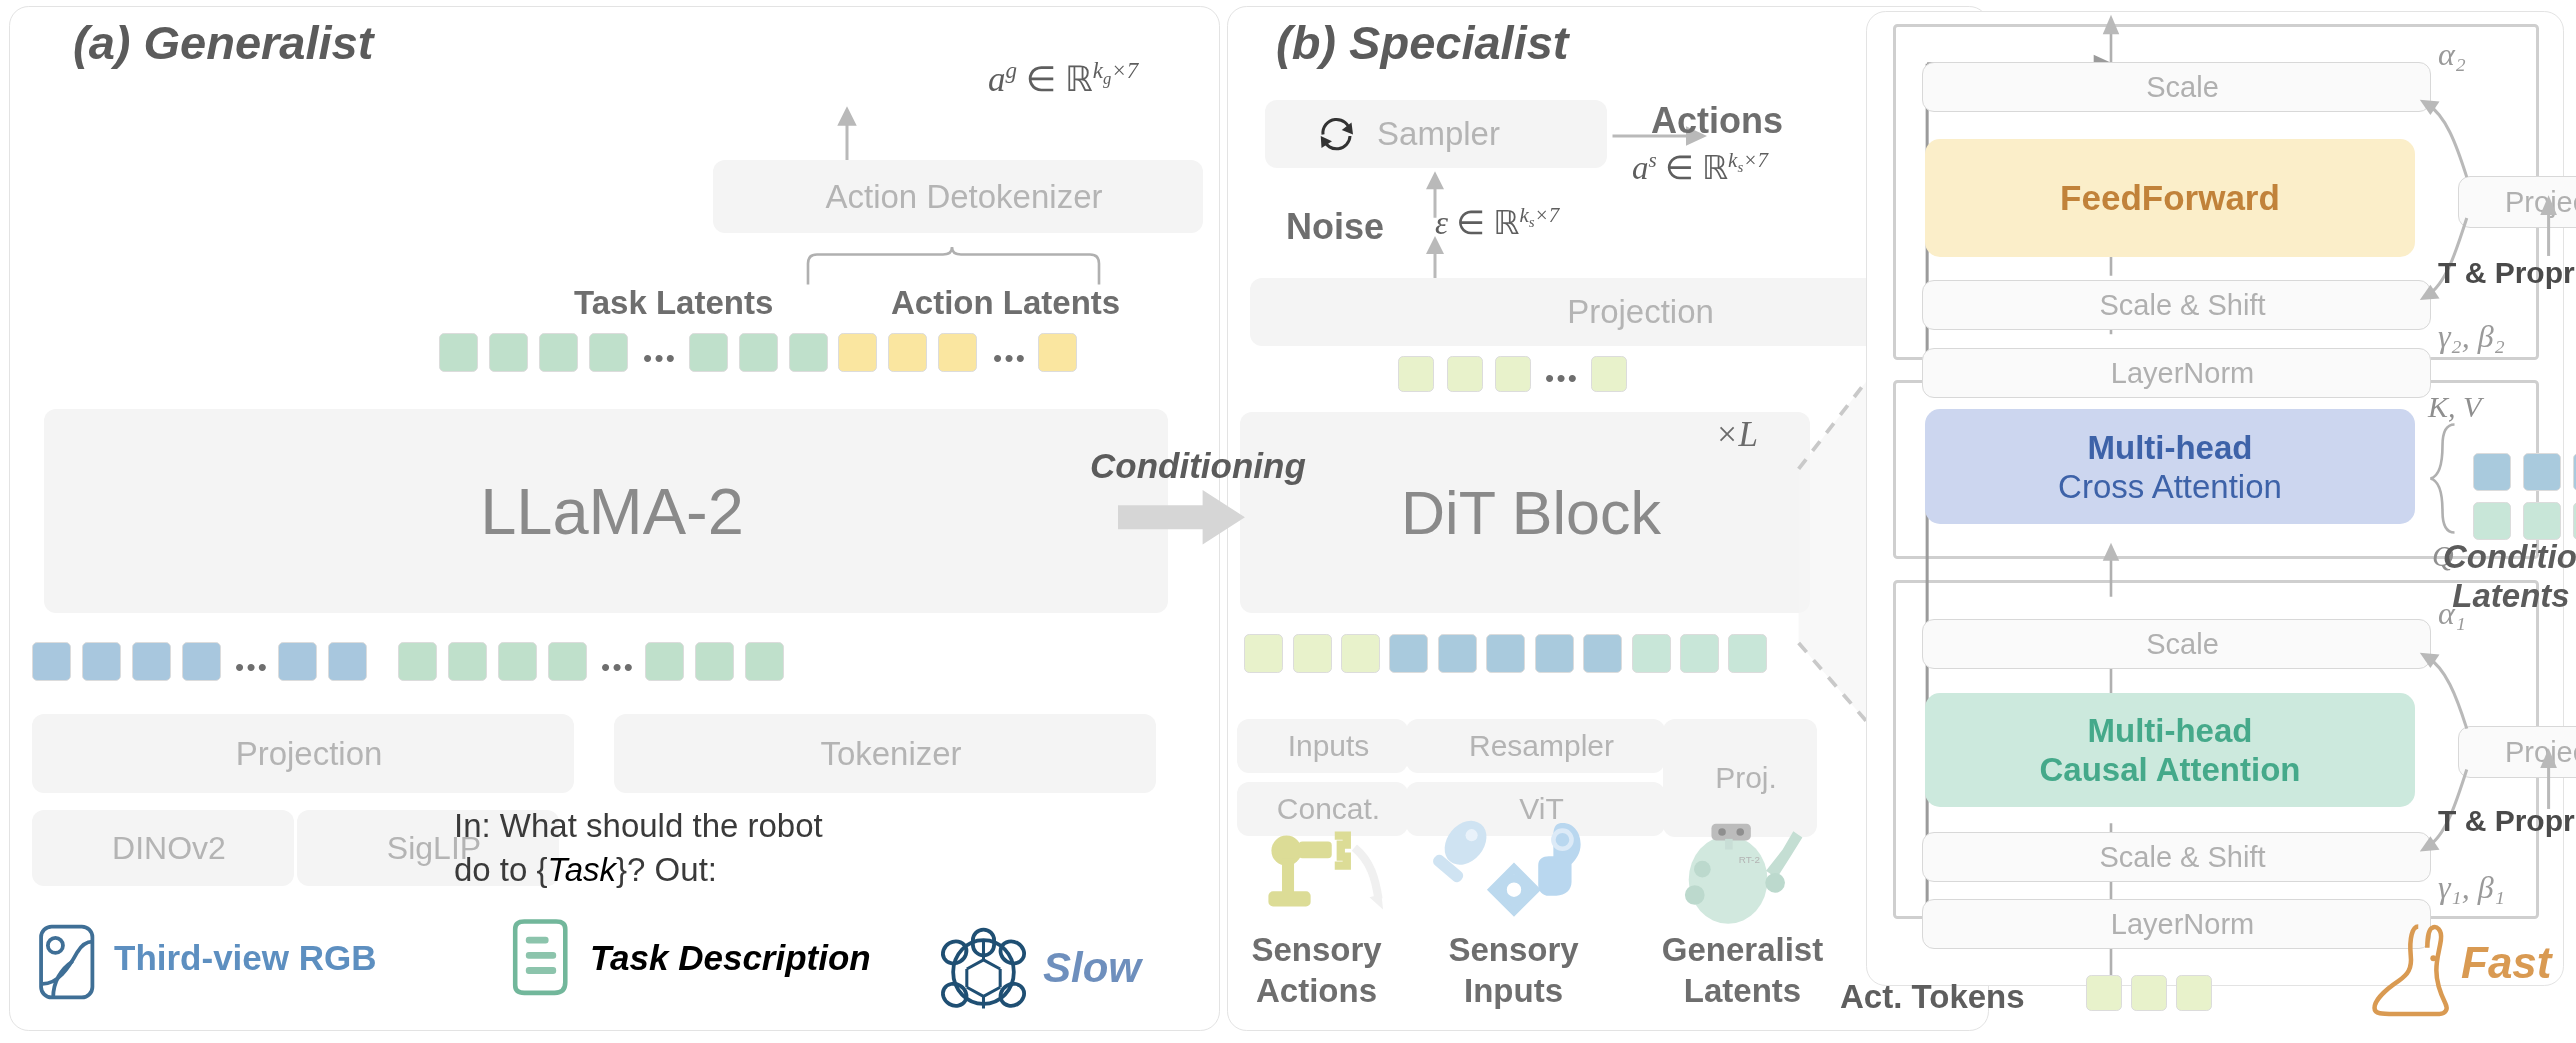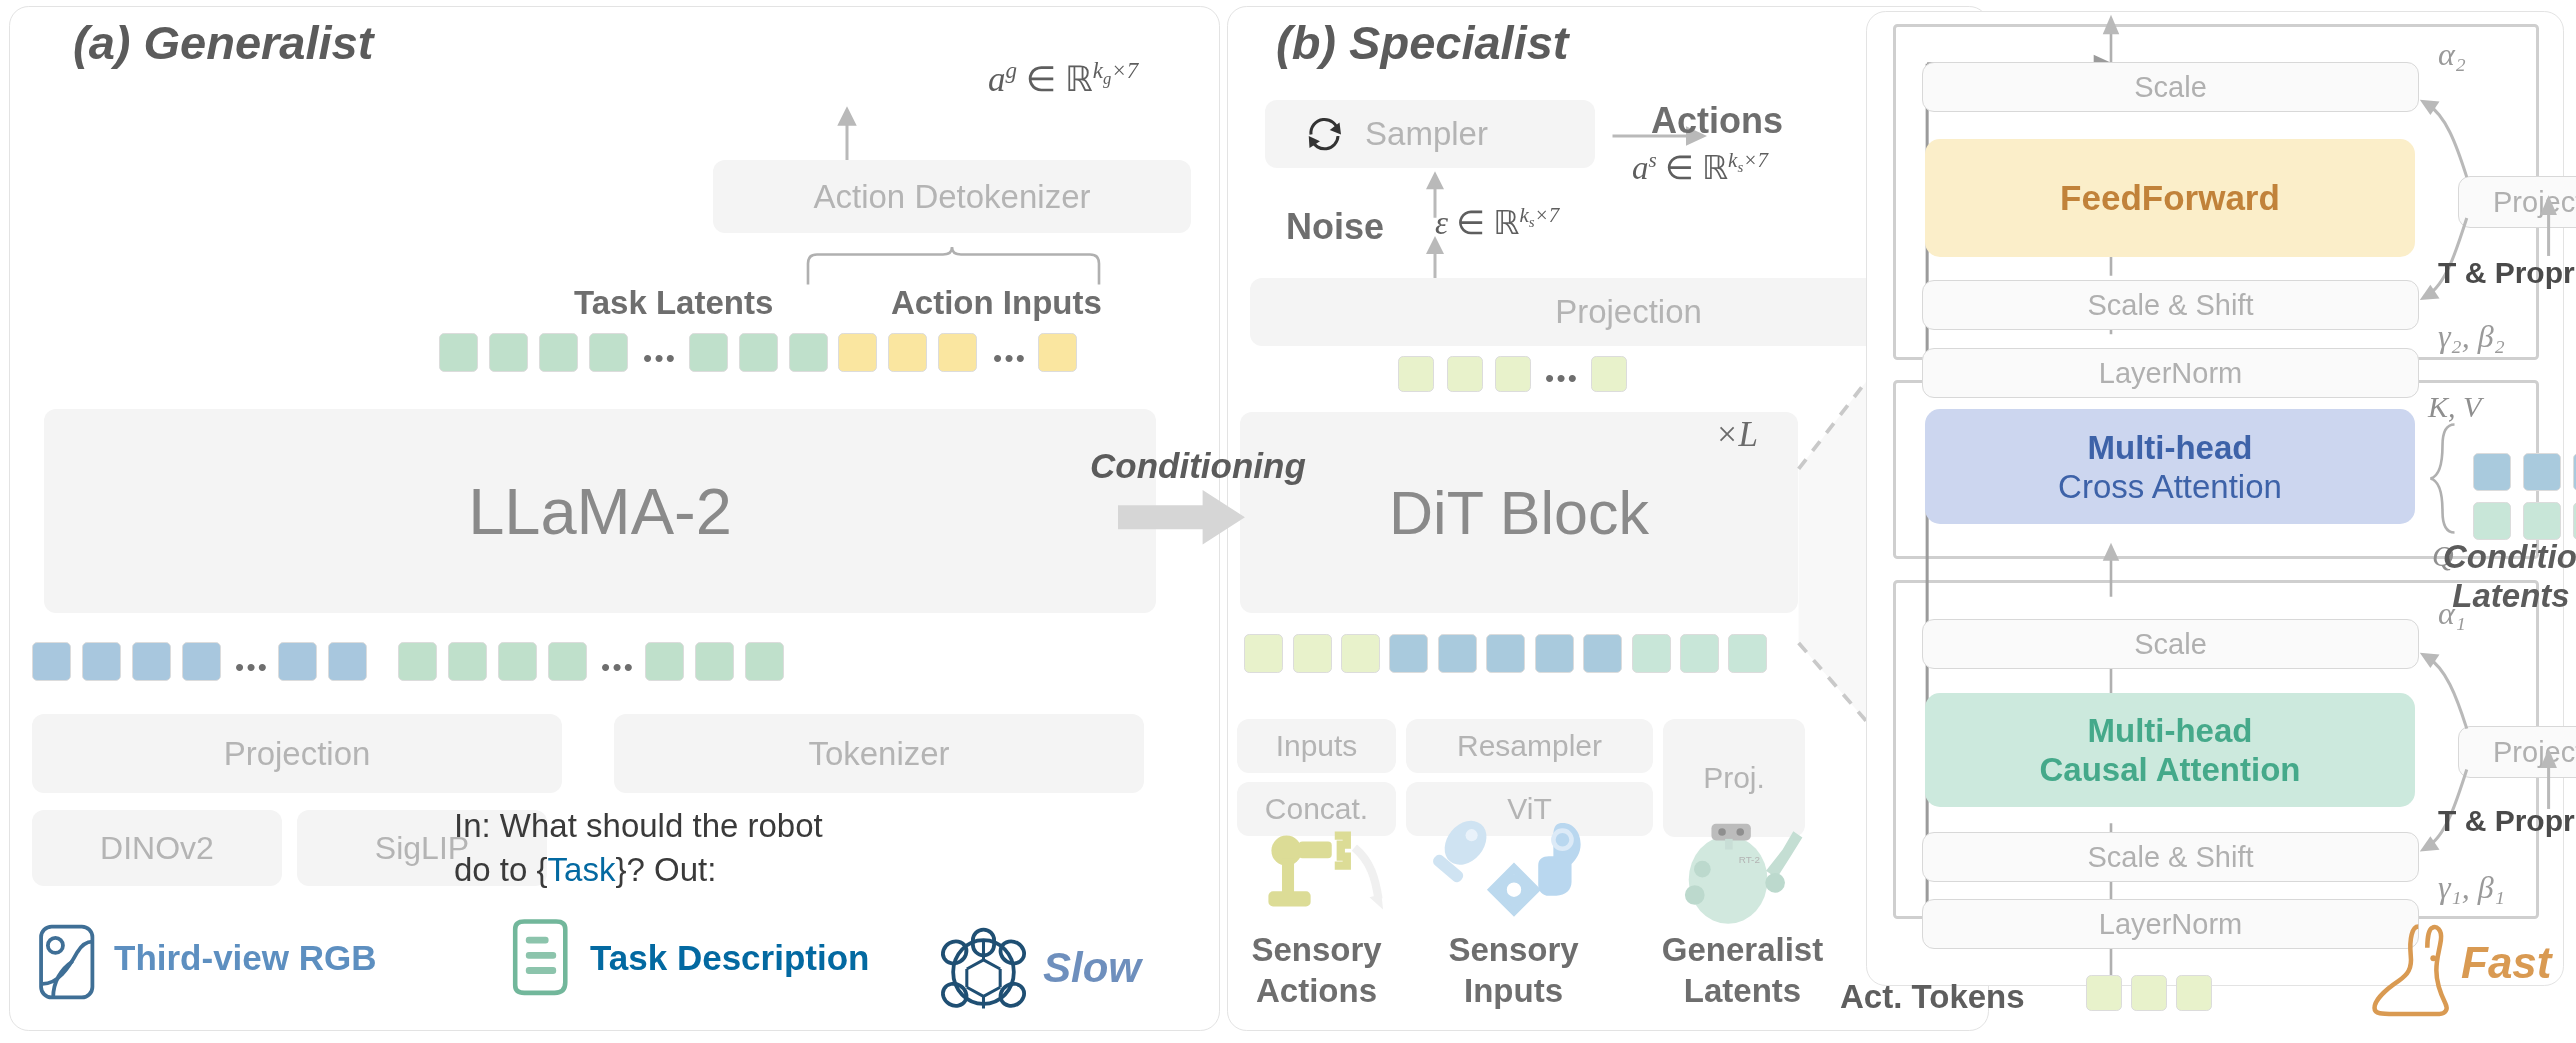--- a/index.html
+++ b/index.html
@@ -5,41 +5,41 @@
   html,body{margin:0;padding:0;background:#ffffff;}
   body{width:2576px;height:1044px;font-family:"Liberation Sans",sans-serif;color:#6e6e6e;overflow:hidden;}
   #root{position:relative;width:2576px;height:1044px;}
   .abs{position:absolute;}
 
   
   .panel{position:absolute;border:1.5px solid #e3e3e3;border-radius:19.7px;background:#fff;}
 
   
   .gbox{position:absolute;background:#f4f4f4;border-radius:12px;display:flex;align-items:center;
-        justify-content:center;color:#b4b4b4;font-weight:400;}
+        justify-content:center;color:#b4b4b4;font-weight:400;padding-left:12px;}
   .gbox.ol{background:#fafafa;border:1.5px solid #d8d8d8;color:#b0b0b0;}
 
   
   .chip{position:absolute;border-radius:5.3px;border:1.1px solid #dcdcdc;box-sizing:border-box;}
 
   .dots{position:absolute;color:#6e6e6e;font-size:26px;letter-spacing:2.3px;line-height:1;}
 
   .lbl{position:absolute;white-space:nowrap;}
   .title{font-style:italic;font-weight:700;color:#5b5b5b;}
   .hdr{font-weight:700;color:#6e6e6e;}
   .math{font-family:"Liberation Serif",serif;font-style:italic;}
 
   svg{position:absolute;overflow:visible;}
   .sl{stroke:#b9b9b9;stroke-width:4;fill:none;}
   .sl2{stroke:#b0b0b0;stroke-width:3.5;fill:none;}
   .slb{stroke:#9b9b9b;stroke-width:4;fill:none;}
   .dash{stroke:#c9c9c9;stroke-width:5;stroke-dasharray:16 14;fill:none;}
 
   .accent-blue{color:#5d8fc0;}
-  .accent-green{color:#0369a1;}
+  .accent-green{color:#000000;font-style:italic;}
   .accent-slow{color:#6e8fbd;}
   .accent-fast{color:#d99a52;}
   .accent-ff{color:#c1823a;}
   .accent-cross{color:#3d62a8;}
   .accent-causal{color:#45a98a;}
 </style>
 </head>
 <body>
 
 <div id="root">
@@ -59,21 +59,21 @@
     <polygon points="20,0 33,26 7,26" fill="#b9b9b9"></polygon>
   </svg>
 
   <div class="gbox" style="left:713px;top:160px;width:478px;height:73px;font-size:33px;">Action Detokenizer</div>
 
   <svg style="left:802px;top:241px;width:303px;height:45px;" viewBox="0 0 400 60" width="303" height="45">
     <path class="sl2" d="M6,58 L6,30 Q6,18 18,18 L186,18 Q198,18 198,8 Q198,18 210,18 L382,18 Q394,18 394,30 L394,58"></path>
   </svg>
 
   <div class="lbl hdr" style="left:574px;top:284px;font-size:33px;">Task Latents</div>
-  <div class="lbl hdr" style="left:891px;top:284px;font-size:33px;">Action Inputs</div>
+  <div class="lbl hdr" style="left:891px;top:284px;font-size:33px;">Action Latents</div>
 
   <div id="latent-row">
       <div class="chip" style="left: 439px; top: 333px; width: 39px; height: 39px; background: rgb(191, 224, 203);"></div>
       <div class="chip" style="left: 489px; top: 333px; width: 39px; height: 39px; background: rgb(191, 224, 203);"></div>
       <div class="chip" style="left: 539px; top: 333px; width: 39px; height: 39px; background: rgb(191, 224, 203);"></div>
       <div class="chip" style="left: 589px; top: 333px; width: 39px; height: 39px; background: rgb(191, 224, 203);"></div>
       <div class="dots" style="left: 643px; top: 345px;">•••</div>
       <div class="chip" style="left: 689px; top: 333px; width: 39px; height: 39px; background: rgb(191, 224, 203);"></div>
       <div class="chip" style="left: 739px; top: 333px; width: 39px; height: 39px; background: rgb(191, 224, 203);"></div>
       <div class="chip" style="left: 789px; top: 333px; width: 39px; height: 39px; background: rgb(191, 224, 203);"></div>

